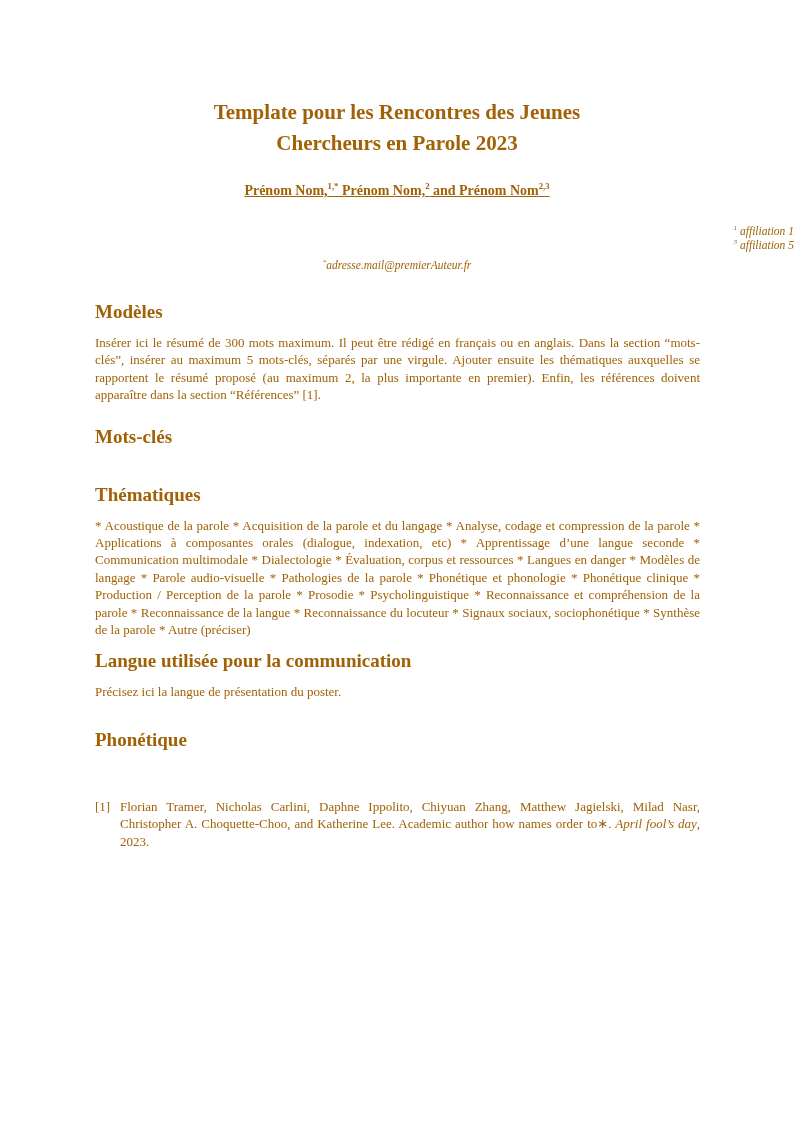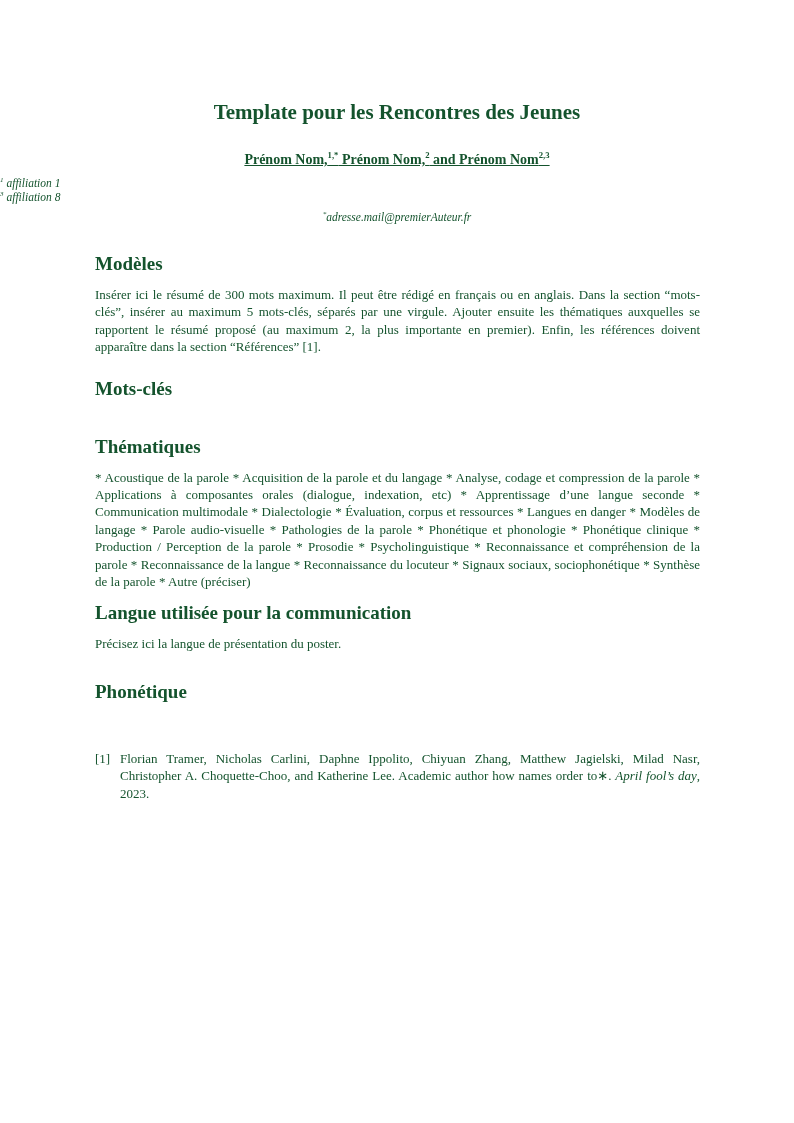--- a/index.html
+++ b/index.html
@@ -6,21 +6,21 @@
     margin: 0;
     padding: 0;
     background: #ffffff;
   }
   .page {
     position: relative;
     width: 794px;
     height: 1123px;
     margin: 0 auto;
     background: #ffffff;
-    color: #14532d;
+    color: #a16207;
     font-family: "Liberation Serif", serif;
     overflow: hidden;
     box-sizing: border-box;
   }
   .content {
     margin-left: 95px;
     margin-right: 94px; 
   }
   .title {
     margin: 0;
@@ -37,22 +37,22 @@
     font-size: 14px;
     font-weight: bold;
     line-height: 17px;
     text-decoration: underline;
   }
   .authors sup, .affil sup, .email sup {
     font-size: 0.62em;
     line-height: 0;
   }
   .affiliations {
-    margin-top: 9px;
-    text-align: left;
+    margin-top: 26px;
+    text-align: right;
     font-style: italic;
     font-size: 11.5px;
     line-height: 13.5px;
   }
   .email {
     margin-top: 7px;
     text-align: center;
     font-style: italic;
     font-size: 11.5px;
     line-height: 13px;
@@ -92,29 +92,30 @@
   }
   .ref-text .venue { font-style: italic; }
 </style>
 </head>
 <body>
 
 <div class="page">
 
   <h1 class="title">
     <span class="title-line">Template pour les Rencontres des Jeunes</span>
+    <span class="title-line">Chercheurs en Parole 2023</span>
   </h1>
 
   <div class="authors">
     <span><span>Prénom Nom,</span><sup>1,*</sup></span><span><span> Prénom Nom,</span><sup>2</sup></span><span><span> and Prénom Nom</span><sup>2,3</sup></span>
   </div>
 
   <div class="affiliations">
     <div class="affil"><sup>1</sup><span> affiliation 1</span></div>
-    <div class="affil"><sup>3</sup><span> affiliation 8</span></div>
+    <div class="affil"><sup>3</sup><span> affiliation 5</span></div>
   </div>
 
   <div class="email"><sup>*</sup><span>adresse.mail@premierAuteur.fr</span></div>
 
   <div class="content">
 
     <h2 class="section-heading mt-resume">Modèles</h2>
     <p class="body-text just">Insérer ici le résumé de 300 mots maximum. Il peut être rédigé en français ou en anglais. Dans la section “mots-clés”, insérer au maximum 5 mots-clés, séparés par une virgule. Ajouter ensuite les thématiques auxquelles se rapportent le résumé proposé (au maximum 2, la plus importante en premier). Enfin, les références doivent apparaître dans la section “Références” [1].</p>
 
     <h2 class="section-heading mt-motscles">Mots-clés</h2>

